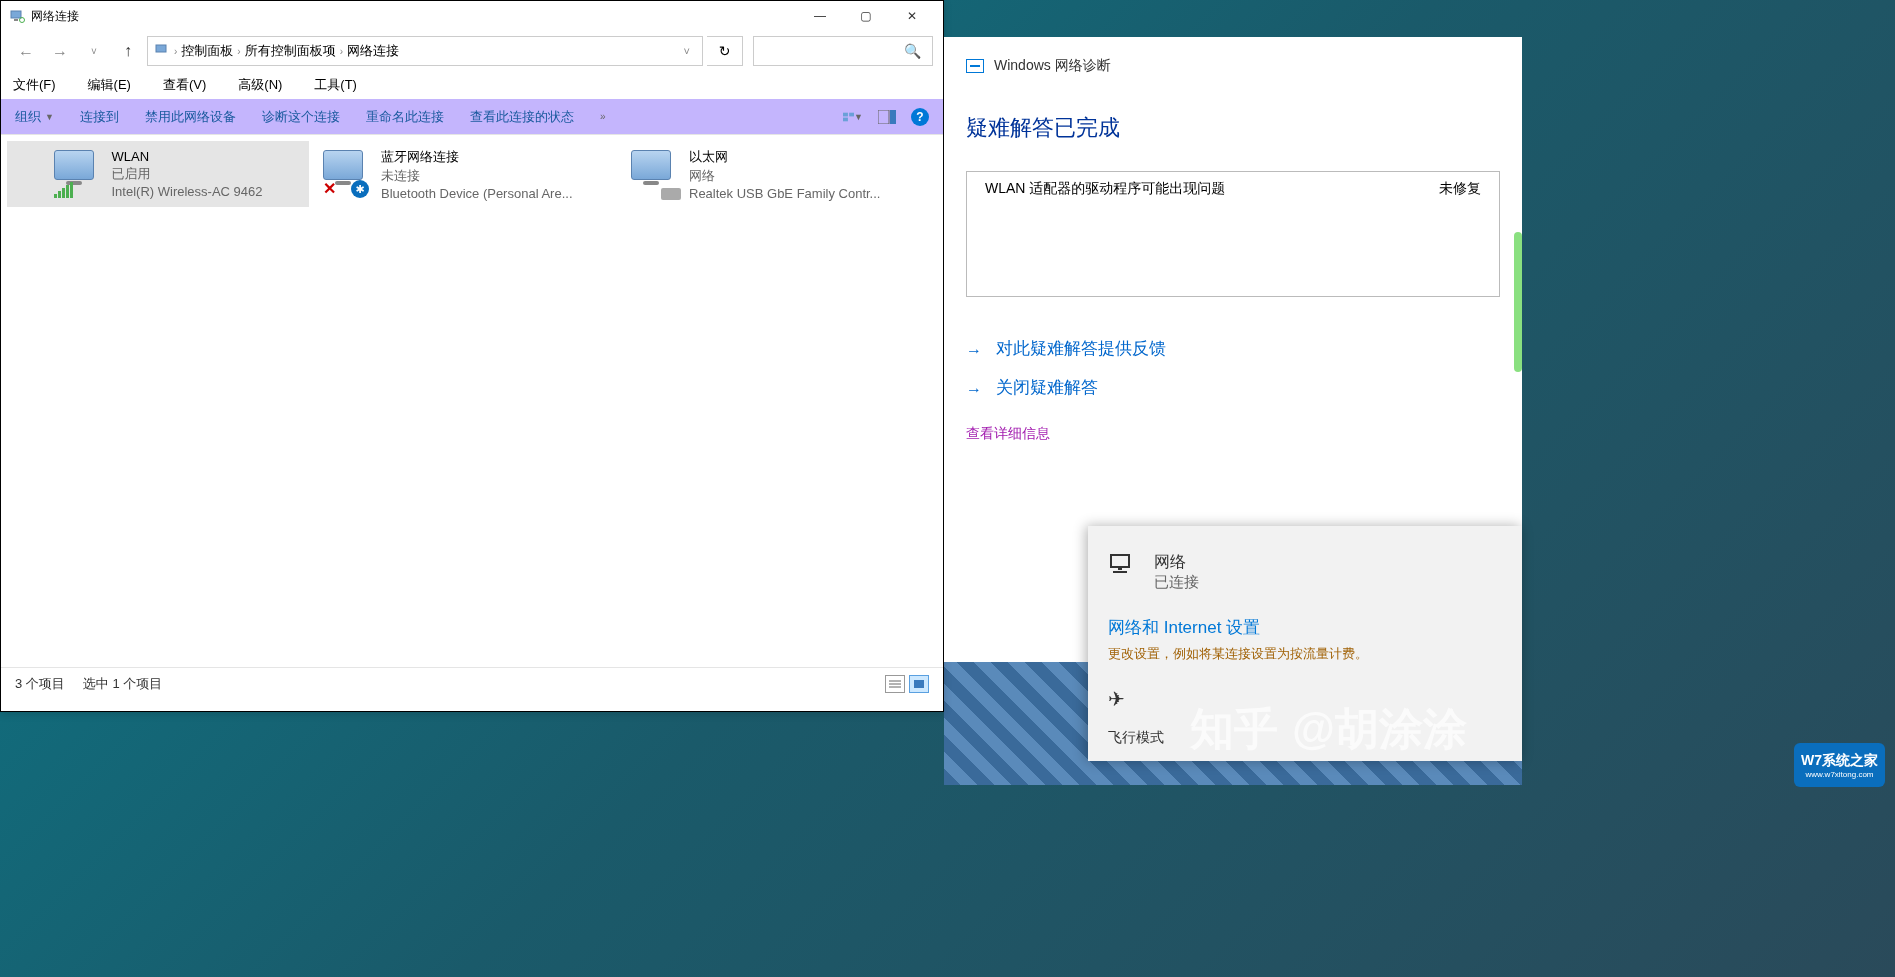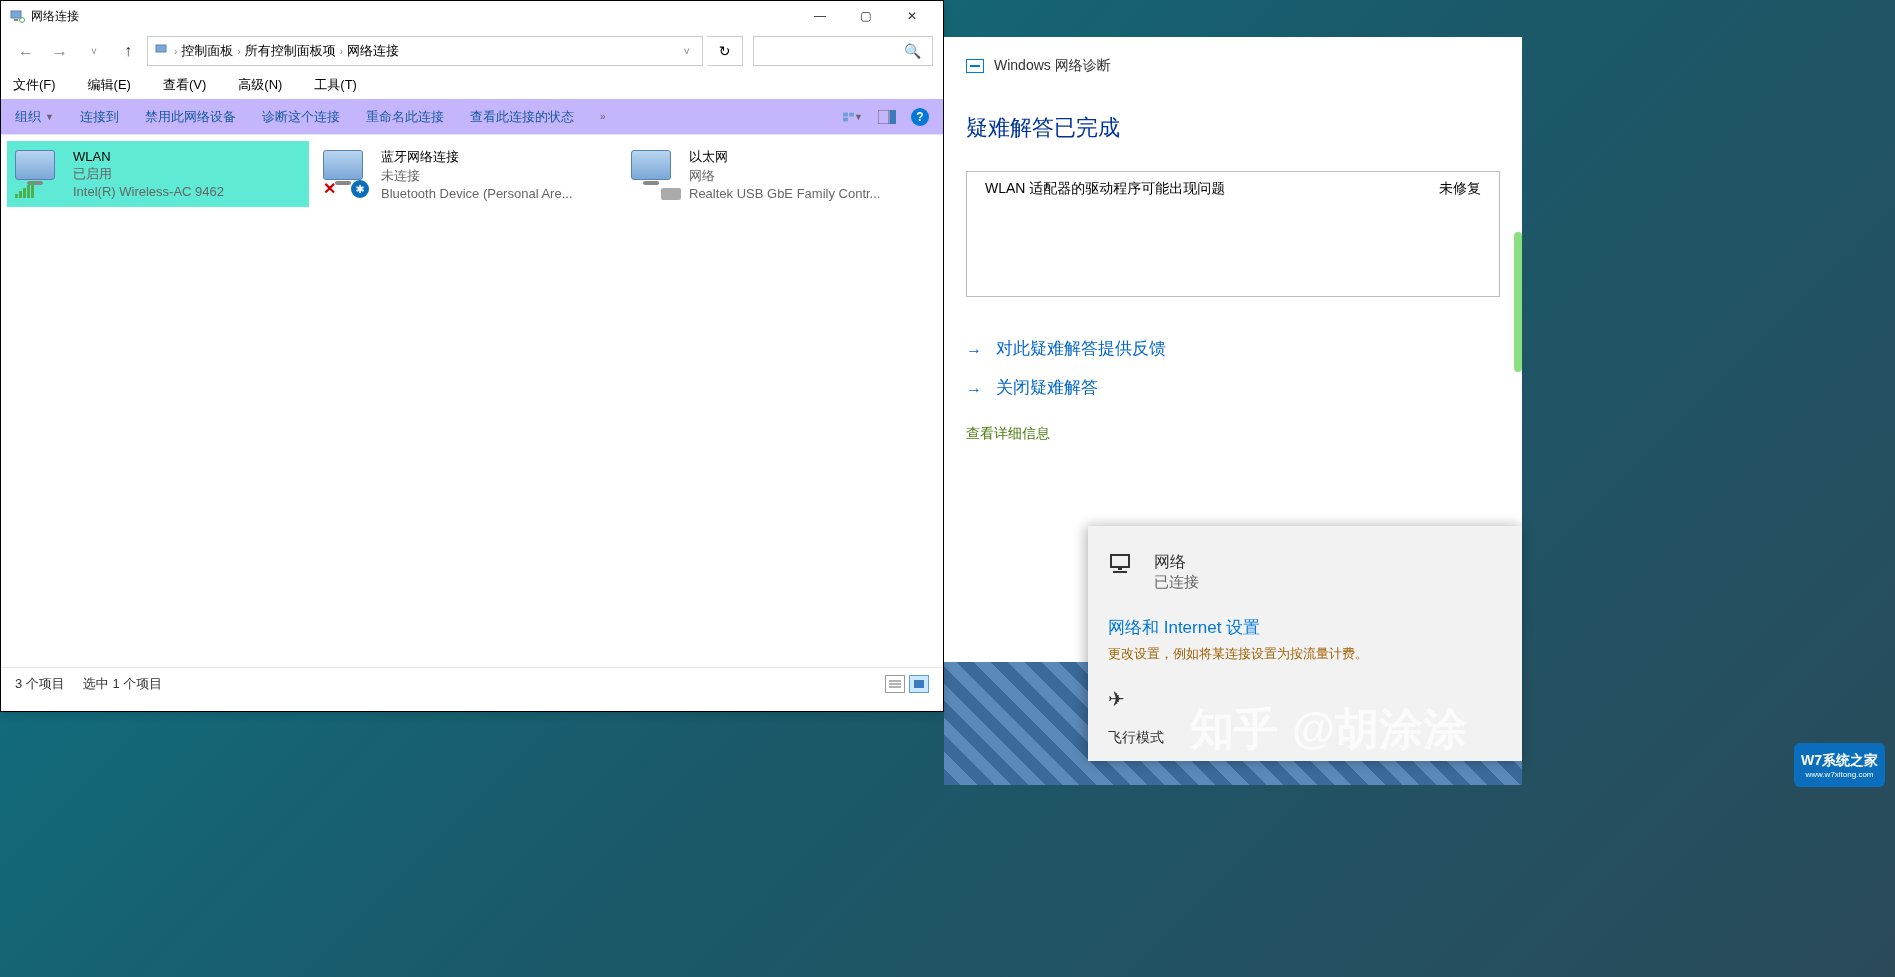--- a/index.html
+++ b/index.html
@@ -36,21 +36,21 @@
 .tb-item { color: #1a5a9e; cursor: pointer; display: flex; align-items: center; gap: 4px; }
 .tb-drop { font-size: 9px; color: #666; }
 .tb-overflow { color: #666; font-size: 10px; }
 .tb-right { margin-left: auto; display: flex; gap: 14px; align-items: center; }
 .tb-view-icon { width: 20px; height: 18px; display: flex; align-items: center; justify-content: center; }
 .help-icon { width: 18px; height: 18px; background: #0078d7; color: #fff; border-radius: 50%; display: flex; align-items: center; justify-content: center; font-size: 12px; font-weight: bold; }
 
 
 .content-area { height: 532px; padding: 6px; display: flex; gap: 6px; align-items: flex-start; flex-wrap: wrap; overflow: auto; background: #fff; }
 .network-item { width: 302px; height: 66px; display: flex; align-items: center; gap: 10px; padding: 4px 8px; cursor: pointer; }
-.network-item.selected { background: #5eead4; }
+.network-item.selected { background: #e5e5e5; justify-content: center; }
 .net-icon { width: 48px; height: 48px; position: relative; flex-shrink: 0; }
 .monitor-icon { width: 40px; height: 30px; background: linear-gradient(#b8d4f0, #7aa8d8); border: 1px solid #5a82b0; border-radius: 3px; position: relative; }
 .monitor-icon::after { content: ''; position: absolute; bottom: -6px; left: 50%; transform: translateX(-50%); width: 16px; height: 4px; background: #888; border-radius: 2px; }
 .signal-bars { position: absolute; bottom: 0; left: 0; display: flex; align-items: flex-end; gap: 1px; }
 .signal-bars span { width: 3px; background: #4caf50; }
 .signal-bars span:nth-child(1){height:4px}.signal-bars span:nth-child(2){height:7px}.signal-bars span:nth-child(3){height:10px}.signal-bars span:nth-child(4){height:13px}.signal-bars span:nth-child(5){height:16px}
 .bt-badge { position: absolute; bottom: 0; right: 2px; width: 18px; height: 18px; background: #0a6ebd; border-radius: 50%; display: flex; align-items: center; justify-content: center; color: #fff; font-size: 11px; }
 .x-badge { position: absolute; bottom: 0; left: 0; color: #c00; font-size: 16px; font-weight: bold; }
 .cable-badge { position: absolute; bottom: -2px; right: -2px; width: 20px; height: 12px; background: #aaa; border-radius: 2px; }
 .net-text { display: flex; flex-direction: column; gap: 1px; font-size: 13px; color: #333; min-width: 0; }
@@ -73,21 +73,21 @@
 .trouble-title { font-size: 14px; color: #333; }
 .trouble-h1 { font-size: 22px; color: #003399; font-weight: normal; margin-bottom: 28px; }
 .trouble-body { font-size: 14px; color: #333; margin-bottom: 18px; }
 .trouble-problems { border: 1px solid #bbb; }
 .trouble-problems-head { padding: 4px 10px; font-weight: bold; font-size: 14px; border-bottom: 1px solid #bbb; }
 .trouble-problem-row { display: flex; justify-content: space-between; padding: 8px 18px; font-size: 14px; }
 .trouble-problems-space { height: 90px; }
 .trouble-actions { padding: 18px 22px; }
 .trouble-action { display: flex; align-items: center; gap: 14px; color: #0066cc; font-size: 17px; padding: 8px 0; cursor: pointer; }
 .trouble-arrow { color: #0066cc; font-size: 16px; }
-.trouble-details { padding: 0 22px; font-size: 14px; color: #4d7c0f; cursor: pointer; }
+.trouble-details { padding: 0 22px; font-size: 14px; color: #a21caf; cursor: pointer; }
 .trouble-scroll { position:absolute; right:0; top:195px; width:8px; height:140px; background:#8ae080; border-radius:4px; }
 
 
 .net-flyout { position: absolute; left: 1088px; top: 526px; width: 434px; background: #f2f2f2; box-shadow: -2px 0 12px rgba(0,0,0,0.3); padding: 16px 0 0 0; }
 .fly-row { display: flex; align-items: flex-start; gap: 16px; padding: 10px 20px; }
 .fly-icon { width: 30px; height: 24px; display: flex; align-items: center; justify-content: center; font-size: 22px; color: #333; flex-shrink:0; }
 .fly-text { display: flex; flex-direction: column; font-size: 16px; color: #333; }
 .fly-status { color: #666; font-size: 15px; }
 .fly-section { padding: 14px 20px 6px 20px; }
 .fly-section-title { font-size: 17px; color: #0078d7; margin-bottom: 6px; }

